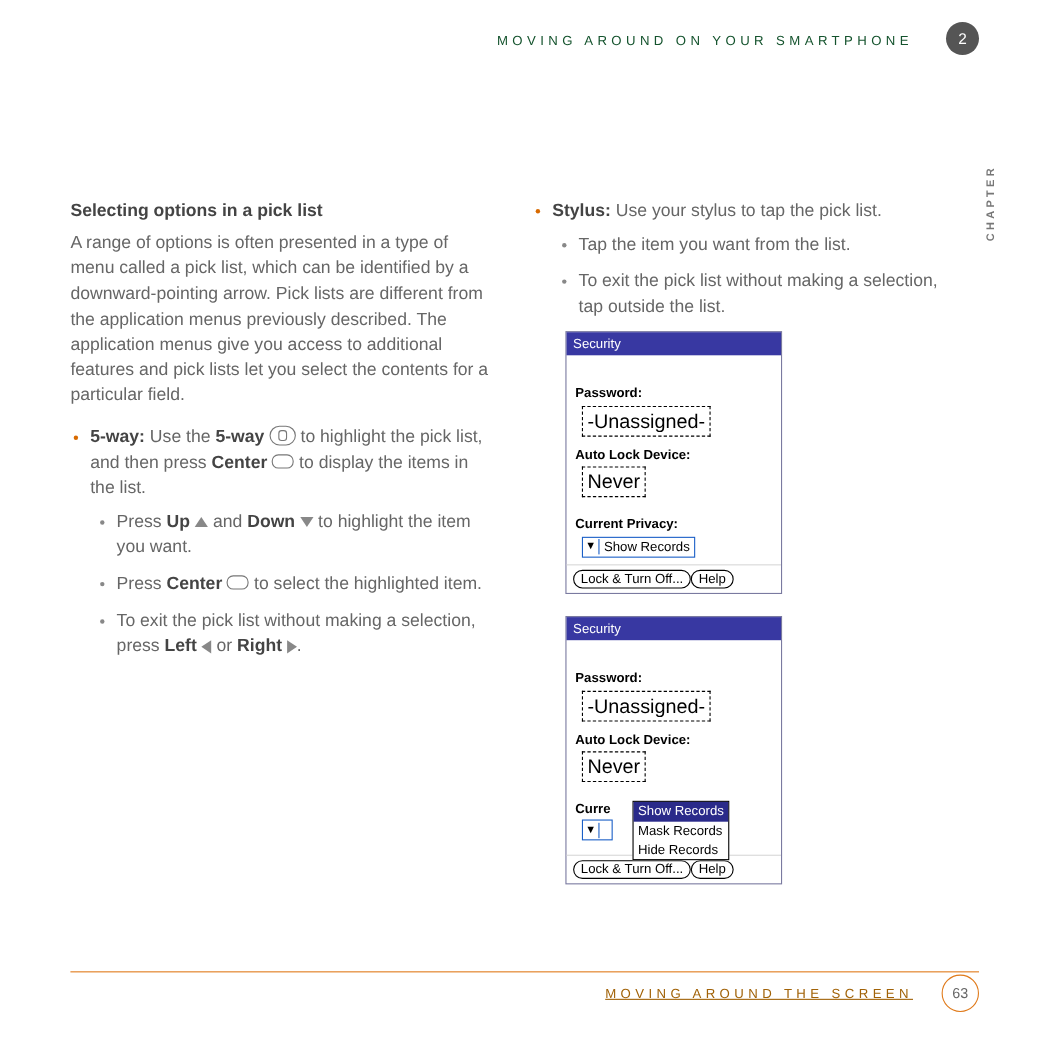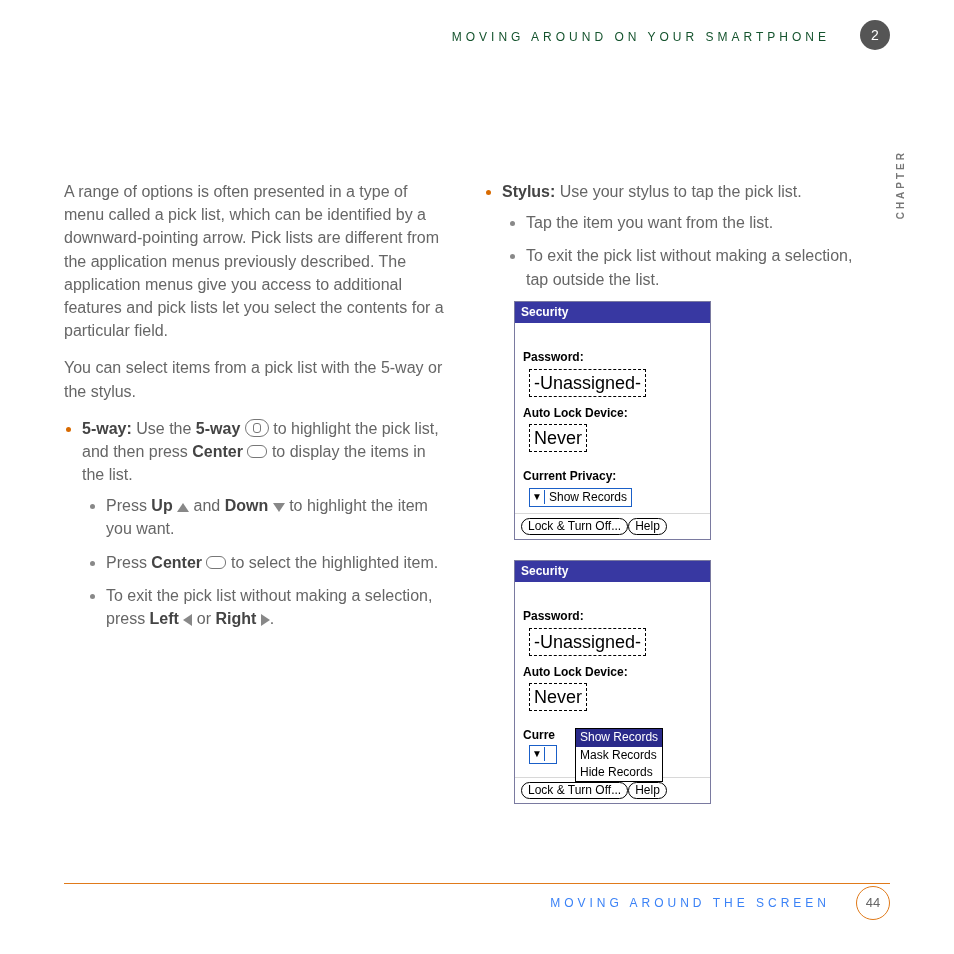--- a/index.html
+++ b/index.html
@@ -80,57 +80,57 @@
   .tri-down { border-left:6px solid transparent; border-right:6px solid transparent; border-top:9px solid #888; }
   .tri-left { border-top:6px solid transparent; border-bottom:6px solid transparent; border-right:9px solid #888; }
   .tri-right { border-top:6px solid transparent; border-bottom:6px solid transparent; border-left:9px solid #888; }
 
   
   .palm {
     width:195px; border:1px solid #7a7aa0; background:#fff;
     font-family: Tahoma, Arial, sans-serif; font-size:12px;
     margin: 0 0 20px 30px; color:#000;
   }
-  .palm .title { background:#3838a2; color:#fff; padding:2px 6px; font-weight:bold; }
+  .palm .title { background:#3838a2; color:#fff; padding:2px 6px; font-weight:normal; }
   .palm .body { padding:22px 8px 2px 8px; }
   .palm .lbl { font-weight:bold; margin-top:4px; }
   .dashbox { display:inline-block; border:1px dashed #000; padding:0 4px; margin:2px 0 4px 6px; font-size:18px; }
   .pick { display:inline-flex; align-items:center; border:1.5px solid #1a5fc7; padding:0; margin:2px 0 4px 6px; background:#fff; }
   .pick .arrow { width:14px; text-align:center; font-size:10px; color:#000; border-right:1px solid #1a5fc7; line-height:14px;}
   .pick .val { padding:0 4px; font-size:12px; }
   .palmbtns { border-top:1px solid #d8d8d8; padding:4px 6px; display:flex; gap:0; }
   .pbtn { border:1px solid #000; border-radius:9px; padding:0 6px; font-size:12px; line-height:15px;}
 
   .popup { position:relative; }
   .popmenu { position:absolute; left:20px; top:0; border:1px solid #000; background:#fff; font-size:12px; }
   .popmenu div { padding:0 4px; white-space:nowrap; }
   .popmenu .sel { background:#2a2a8a; color:#fff; }
   .pick.small { margin-top:0; }
   .curlabel { font-weight:bold; }
 
   
   .footer-line { position:absolute; bottom:40px; left:0; right:0; height:1px; background:#e07a1a; }
-  .footer-text { position:absolute; bottom:14px; right:60px; font-size:12px; letter-spacing:4px; color:#3b82f6;}
+  .footer-text { position:absolute; bottom:14px; right:60px; font-size:12px; letter-spacing:4px; color:#a16207;text-decoration:underline;}
   .pagenum { position:absolute; bottom:4px; right:0; width:32px; height:32px; border:1px solid #e07a1a; border-radius:50%; text-align:center; line-height:32px; font-size:13px; color:#666;}
 </style>
 </head>
 <body>
 
 <div class="page">
   <div class="header">
     <span class="header-text">MOVING AROUND ON YOUR SMARTPHONE</span>
     <span class="chapter-badge">2</span>
   </div>
   <span class="sidelabel">CHAPTER</span>
 
   <div class="columns">
 
     <div class="col">
+      <h3>Selecting options in a pick list</h3>
       <p>A range of options is often presented in a type of menu called a pick list, which can be identified by a downward-pointing arrow. Pick lists are different from the application menus previously described. The application menus give you access to additional features and pick lists let you select the contents for a particular field.</p>
-      <p>You can select items from a pick list with the 5-way or the stylus.</p>
 
       <ul class="outer">
         <li>
           <b>5-way:</b><span> Use the </span><b>5-way</b>
           <span class="ico nav5"></span><span> to highlight the pick list, and then press </span><b>Center</b>
           <span class="ico centerbtn"></span><span> to display the items in the list.</span>
 
           <ul class="inner">
             <li>
               <span>Press </span><b>Up</b>
@@ -209,14 +209,14 @@
           <span class="pbtn">Lock &amp; Turn Off...</span>
           <span class="pbtn">Help</span>
         </div>
       </div>
 
     </div>
   </div>
 
   <div class="footer-line"></div>
   <span class="footer-text">MOVING AROUND THE SCREEN</span>
-  <span class="pagenum">44</span>
+  <span class="pagenum">63</span>
 </div>
 
 </body></html>

